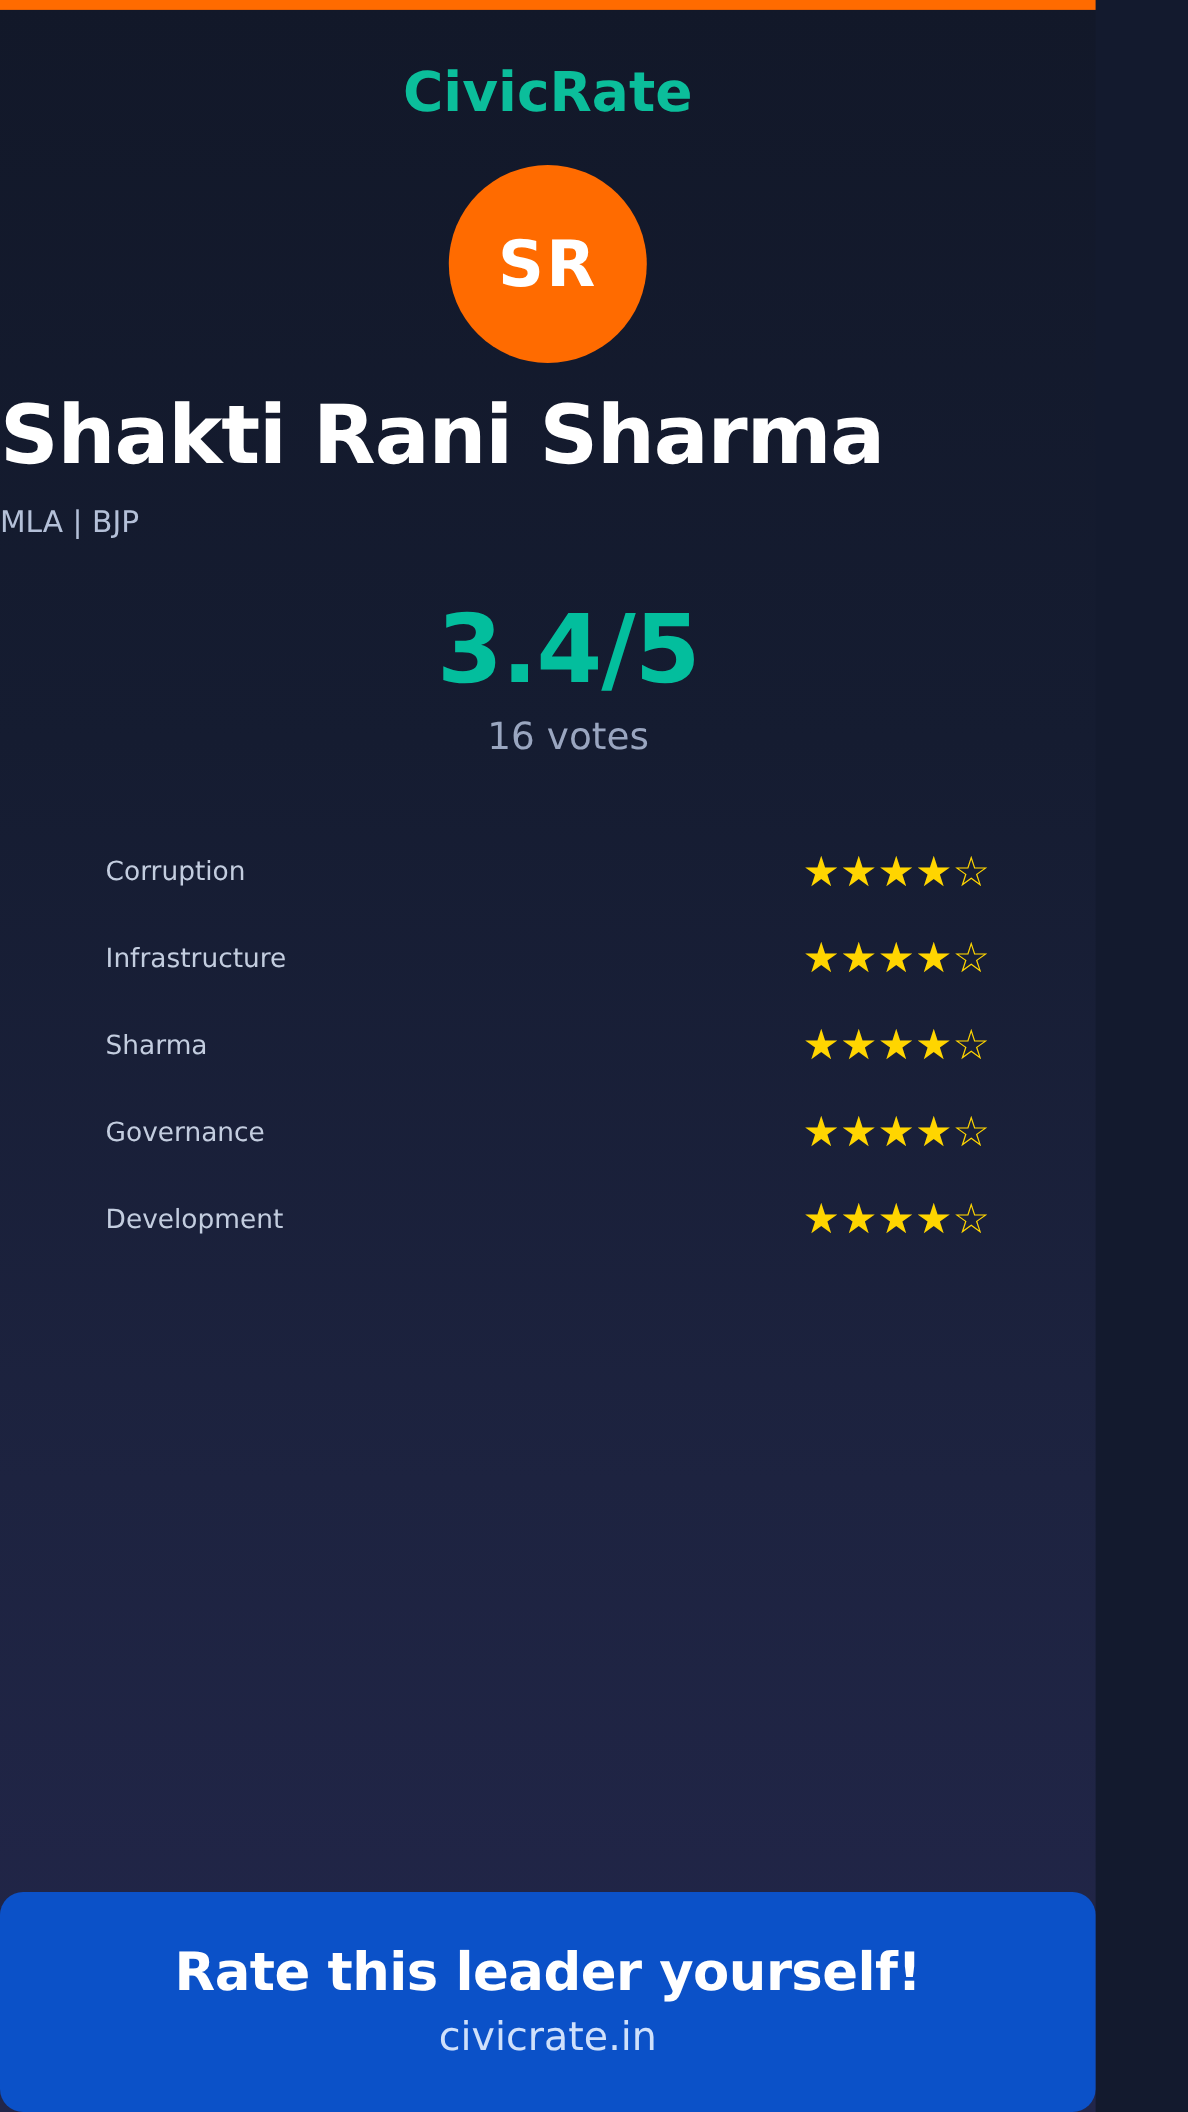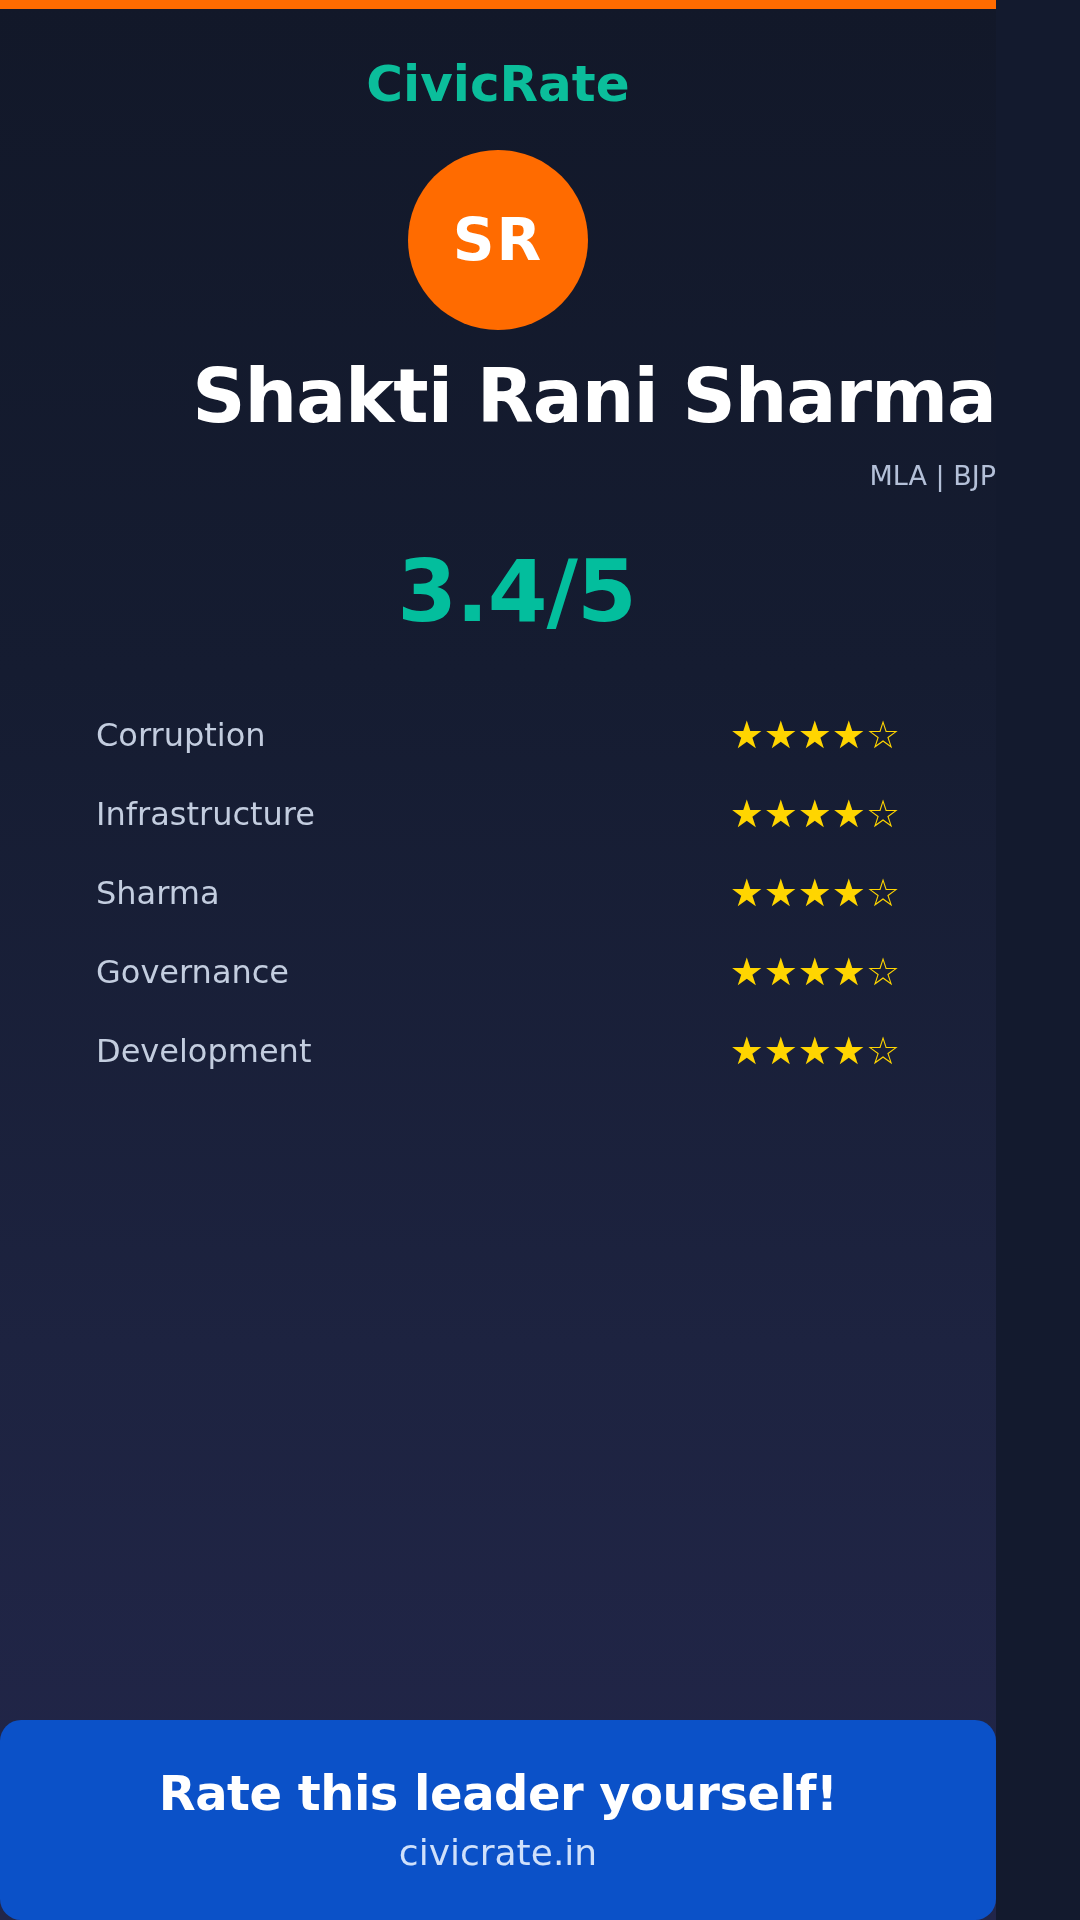--- a/index.html
+++ b/index.html
@@ -43,21 +43,21 @@
     font-size: 50px;
     font-weight: bold;
     color: #0BBE9B;
     letter-spacing: 0px;
     line-height: 1.1;
   }
 
   
   .profile {
     flex: 0 0 auto;
-    text-align: right;
+    text-align: left;
     padding-top: 32px;
   }
   .avatar {
     width: 180px;
     height: 180px;
     border-radius: 50%;
     background: #FF6B00;
     margin: 0 auto;
     display: flex;
     align-items: center;
@@ -112,21 +112,21 @@
     padding: 62px 96px 0 96px;
     box-sizing: border-box;
   }
   .metric-row {
     display: flex;
     align-items: center;
     justify-content: space-between;
     height: 79px;
   }
   .metric-label {
-    font-size: 32px;
+    font-size: 24px;
     color: #c3cddf;
     line-height: 1.2;
     white-space: nowrap;
   }
   .metric-stars {
     font-size: 38px;
     letter-spacing: 0px;
     line-height: 1.2;
     color: #FFD500;
     white-space: nowrap;
@@ -177,20 +177,21 @@
   <div class="profile">
     <div class="avatar">
       <span class="avatar-initials">SR</span>
     </div>
     <div class="leader-name">Shakti Rani Sharma</div>
     <div class="leader-meta">MLA | BJP</div>
   </div>
 
   <div class="score-block">
     <div class="score-value">3.4/5</div>
+    <div class="score-votes">16 votes</div>
   </div>
 
   <div class="metrics">
     <div class="metric-row">
       <span class="metric-label">Corruption</span>
       <span class="metric-stars">★★★★☆</span>
     </div>
     <div class="metric-row">
       <span class="metric-label">Infrastructure</span>
       <span class="metric-stars">★★★★☆</span>

